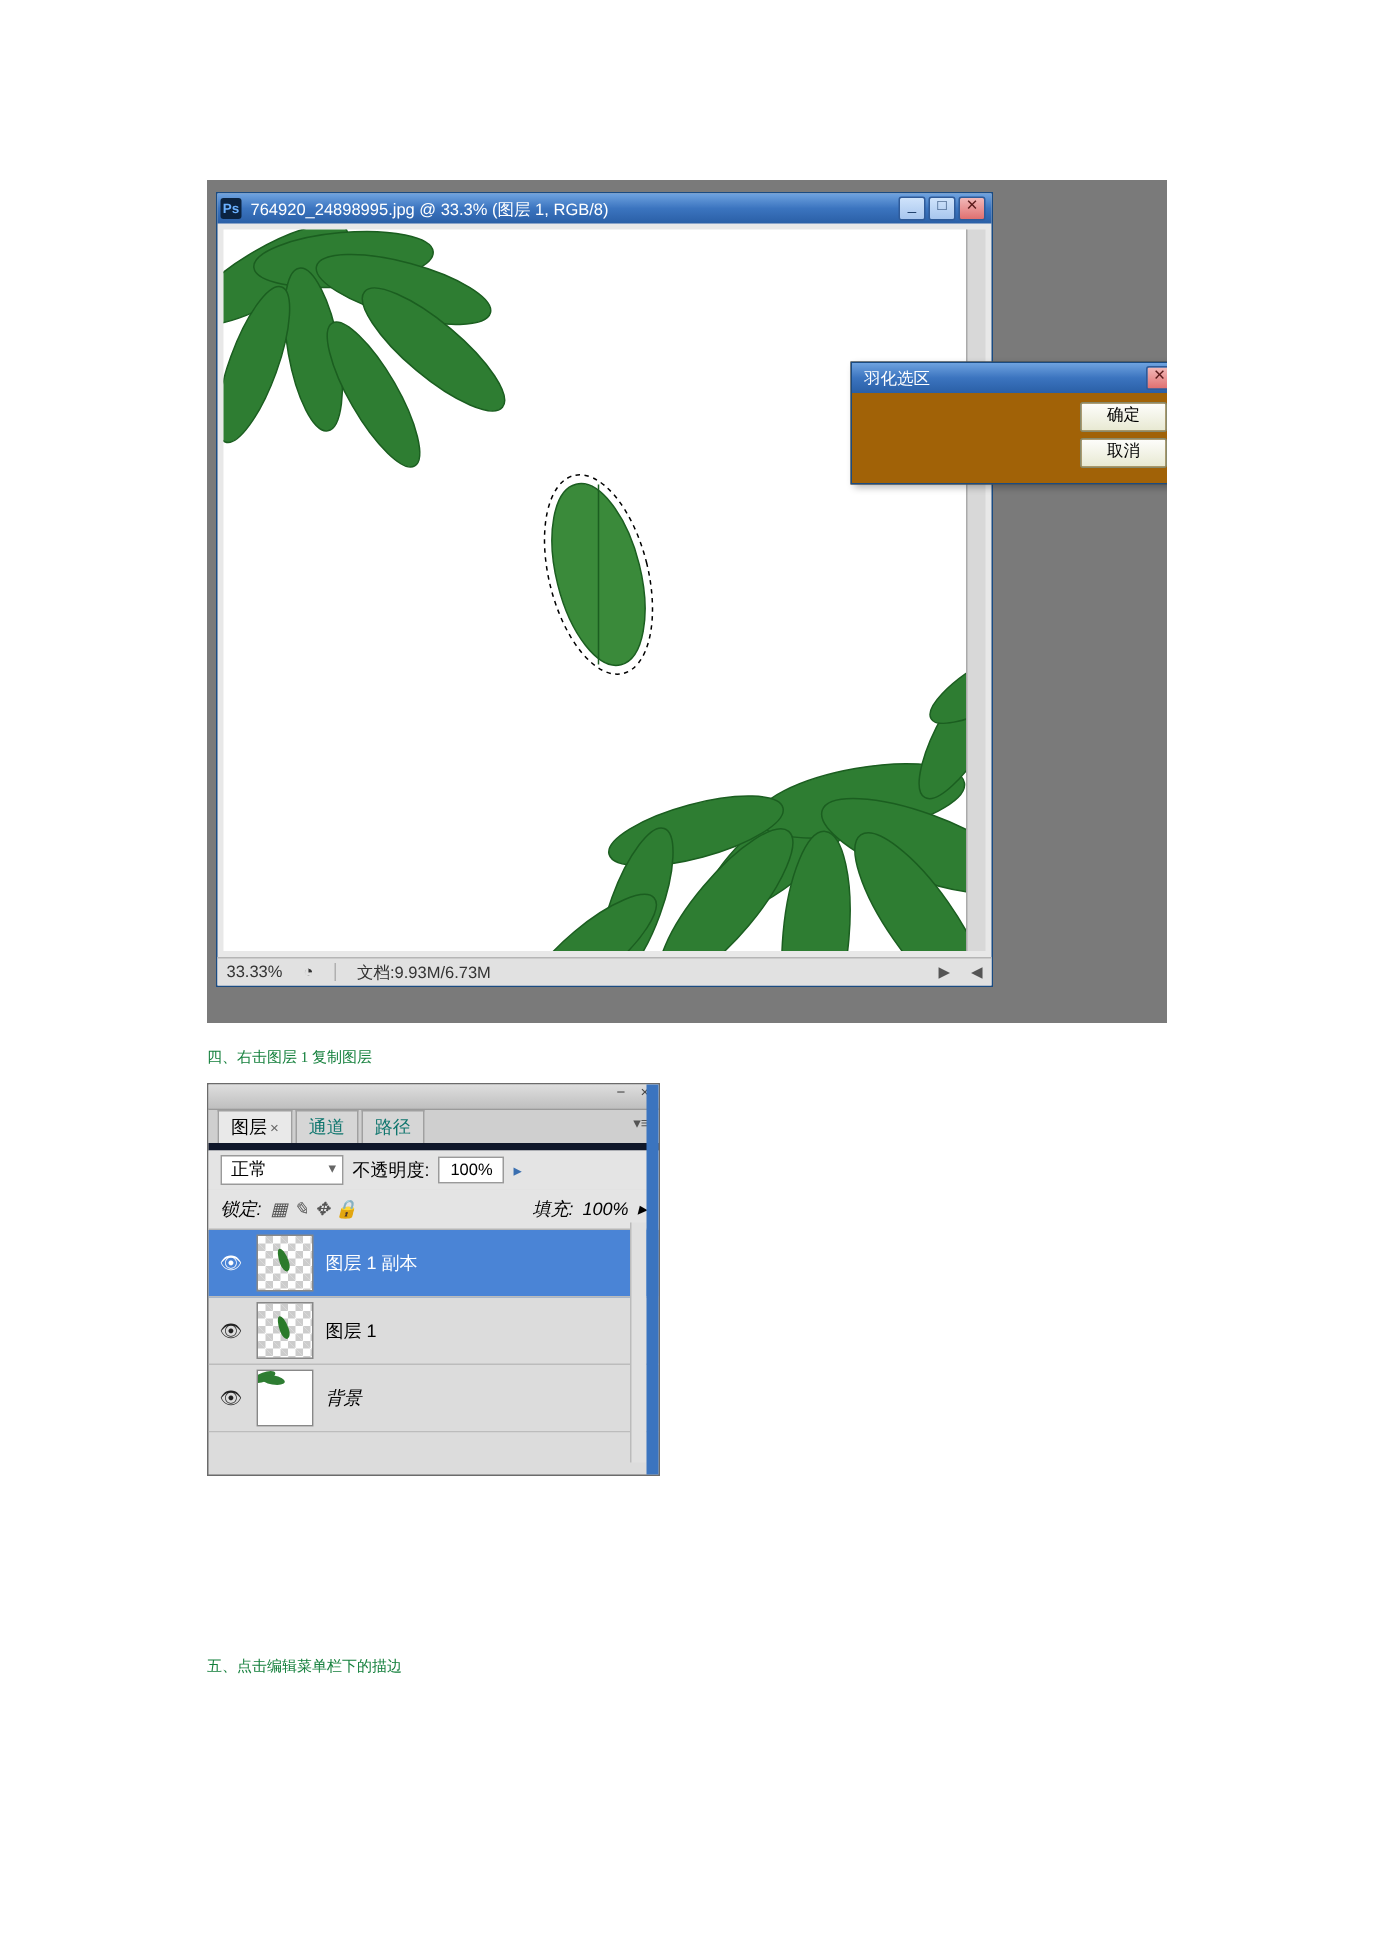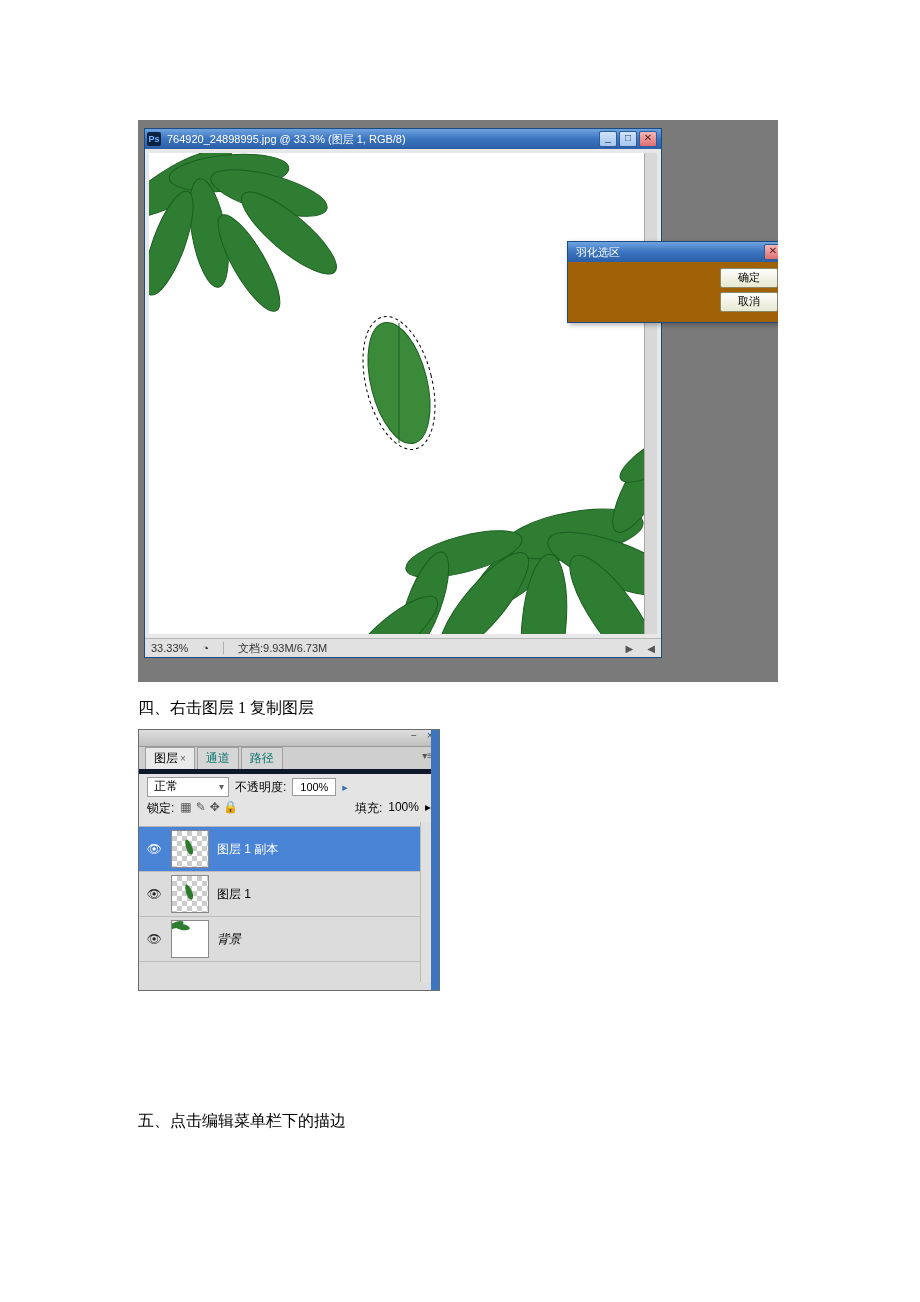--- a/index.html
+++ b/index.html
@@ -176,23 +176,23 @@
   background: linear-gradient(#fdfdfb,#e8e9d2);
   border: 1px solid #8a8a6a;
   font-size: 11px;
   line-height: 16px;
   text-align: center;
   border-radius: 2px;
 }
 
 .step-caption {
   margin: 16px 0 10px 0;
-  font-size: 16px;
+  font-size: 10px;
   font-family: "SimSun", serif;
-  color: #000000;
+  color: #15803d;
 }
 
 .layers-panel {
   width: 300px;
   height: 260px;
   background: #dcdcdc;
   border: 1px solid #6b6b6b;
   position: relative;
 }
 .layers-panel .panel-titlebar {
@@ -277,26 +277,28 @@
   height: 16px;
   background: #fff;
   border: 1px solid #9a9a9a;
   font-size: 11px;
   text-align: center;
   line-height: 16px;
 }
 .opts-row .slider { color:#3a6fb0; font-size:11px; }
 .lock-row {
   display: flex;
+  align-items: center;
   height: 26px;
   padding: 0 8px;
   gap: 6px;
   font-size: 12px;
   background: #e4e4e4;
   border-bottom: 1px solid #b5b5b5;
+  font-style: italic;
 }
 .lock-icons { display:flex; gap:4px; font-size:12px; color:#555; }
 .layer-list {
   overflow: hidden;
 }
 .layer-row {
   display: flex;
   align-items: center;
   height: 44px;
   border-bottom: 1px solid #bcbcbc;

